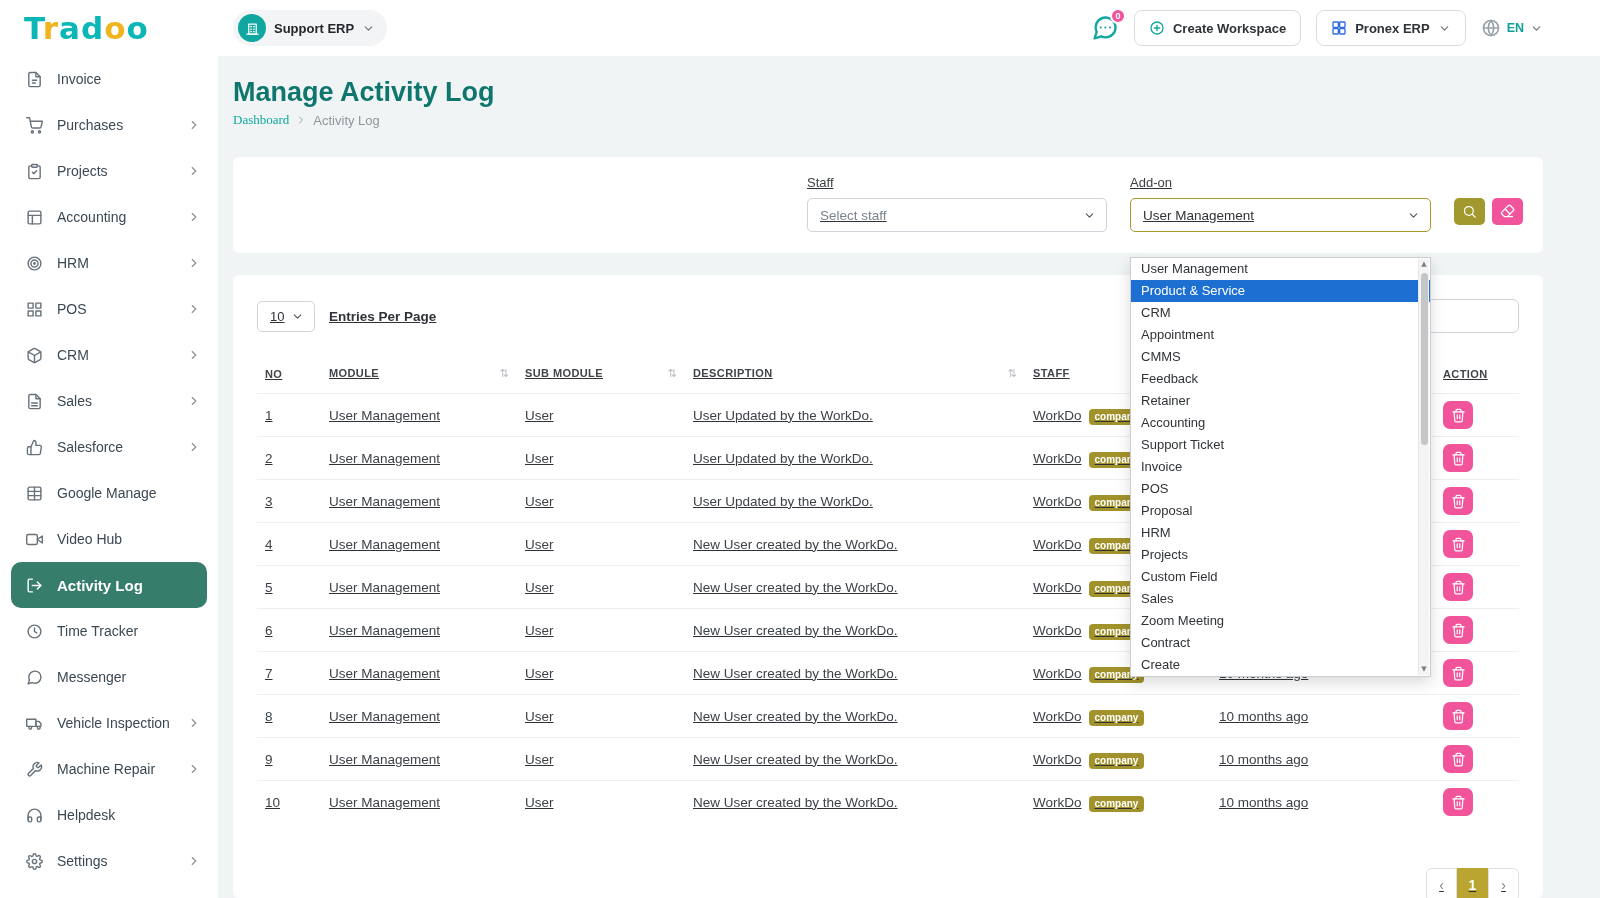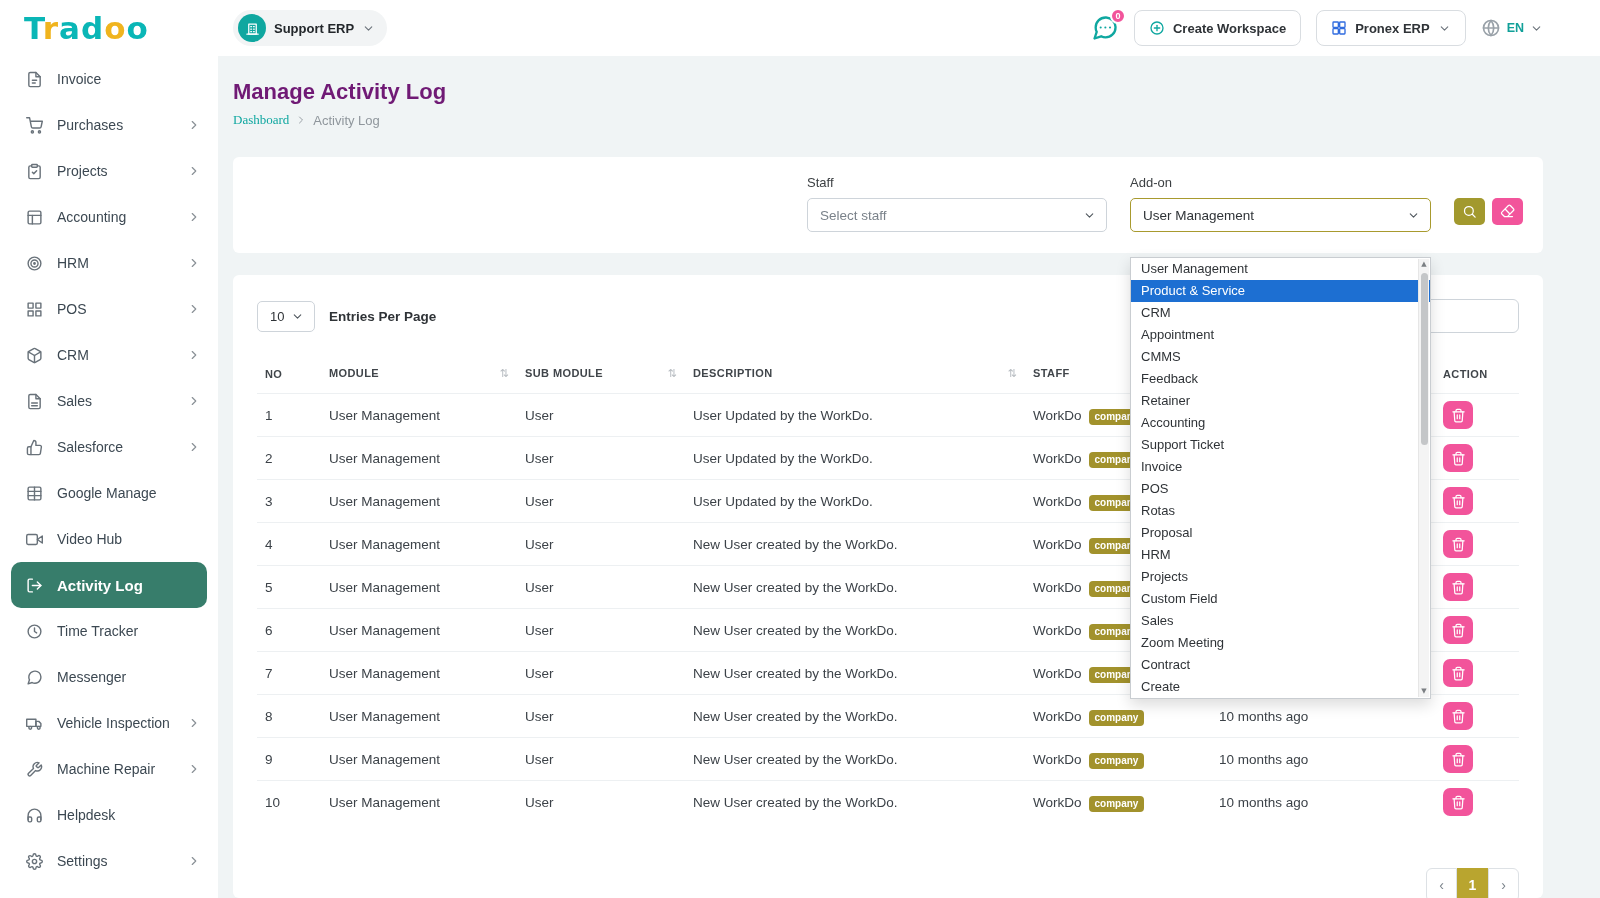--- a/index.html
+++ b/index.html
@@ -35,27 +35,27 @@
   aside { position:absolute; top:56px; left:0; width:218px; bottom:0; background:#fff; z-index:20; overflow:hidden; }
   .sb-item { display:flex; align-items:center; gap:14px; height:46px; margin:0 11px; padding:0 6px 0 15px; border-radius:10px; font-size:14px; font-weight:500; color:#3c4852; cursor:pointer; }
   .sb-icon { width:17px; height:17px; color:#69727a; flex:0 0 17px; }
   .sb-label { white-space:nowrap; }
   .sb-chev { margin-left:auto; width:14px; height:14px; color:#8a9197; }
   .sb-item.active { background:#377d6b; color:#fff; font-weight:700; font-size:15px; }
   .sb-item.active .sb-icon { color:#fff; }
 
   
   main { position:absolute; left:218px; top:56px; right:0; bottom:0; background:#f0f4f5; padding:0 57px 0 15px; overflow:hidden; }
-  h1 { margin-top:24px; font-size:22px; line-height:24px; font-weight:700; color:#701a75; }
+  h1 { margin-top:24px; font-size:27px; line-height:24px; font-weight:700; color:#0f766e; }
   .breadcrumb { margin-top:7px; display:flex; align-items:center; gap:6px; font-size:13px; height:18px; }
   .breadcrumb a { color:#0fa7a0; text-decoration:none; cursor:pointer;font-family:Liberation Serif, serif; }
   .bc-sep { width:12px; height:12px; color:#9aa0a6; }
   .bc-cur { color:#8f969c; }
 
-  .card { background:#fff; border-radius:6px; }
+  .card { background:#fff; border-radius:6px;text-decoration:underline; }
 
   
   .filter-card { margin-top:28px; height:96px; display:flex; justify-content:flex-end; align-items:flex-start; gap:23px; padding:18px 20px; position:relative; z-index:40; }
   .f-group { width:300px; }
   .f-group.addon { width:301px; position:relative; }
   .f-group label { display:block; font-size:13px; color:#3c4043; margin-bottom:8px; height:15px; }
   .select { position:relative; height:34px; border:1px solid #ced4da; border-radius:5px; background:#fff; display:flex; align-items:center; padding:0 18px 0 12px; font-size:13.5px; color:#2f3337; cursor:pointer; }
   .select .chev { position:absolute; right:10px; color:#50575e; }
   .select.focused { border:1px solid #a89a2e; }
   .sel-text.muted { color:#7a828a; }
@@ -454,21 +454,20 @@
             <div class="dd-opt highlighted">Product &amp; Service</div>
             <div class="dd-opt">CRM</div>
             <div class="dd-opt">Appointment</div>
             <div class="dd-opt">CMMS</div>
             <div class="dd-opt">Feedback</div>
             <div class="dd-opt">Retainer</div>
             <div class="dd-opt">Accounting</div>
             <div class="dd-opt">Support Ticket</div>
             <div class="dd-opt">Invoice</div>
             <div class="dd-opt">POS</div>
-            <div class="dd-opt">Rotas</div>
             <div class="dd-opt">Proposal</div>
             <div class="dd-opt">HRM</div>
             <div class="dd-opt">Projects</div>
             <div class="dd-opt">Custom Field</div>
             <div class="dd-opt">Sales</div>
             <div class="dd-opt">Zoom Meeting</div>
             <div class="dd-opt">Contract</div>
             <div class="dd-opt">Create</div>
           </div>
         <div class="dd-scrollbar">

